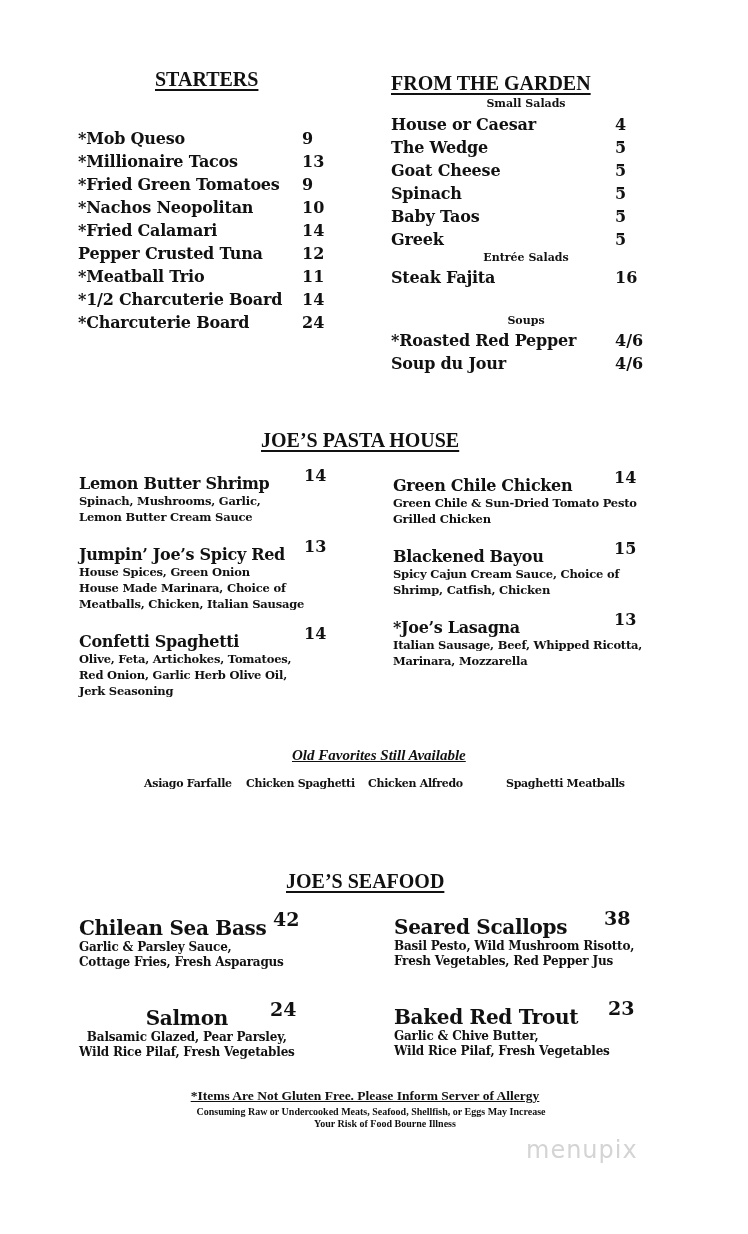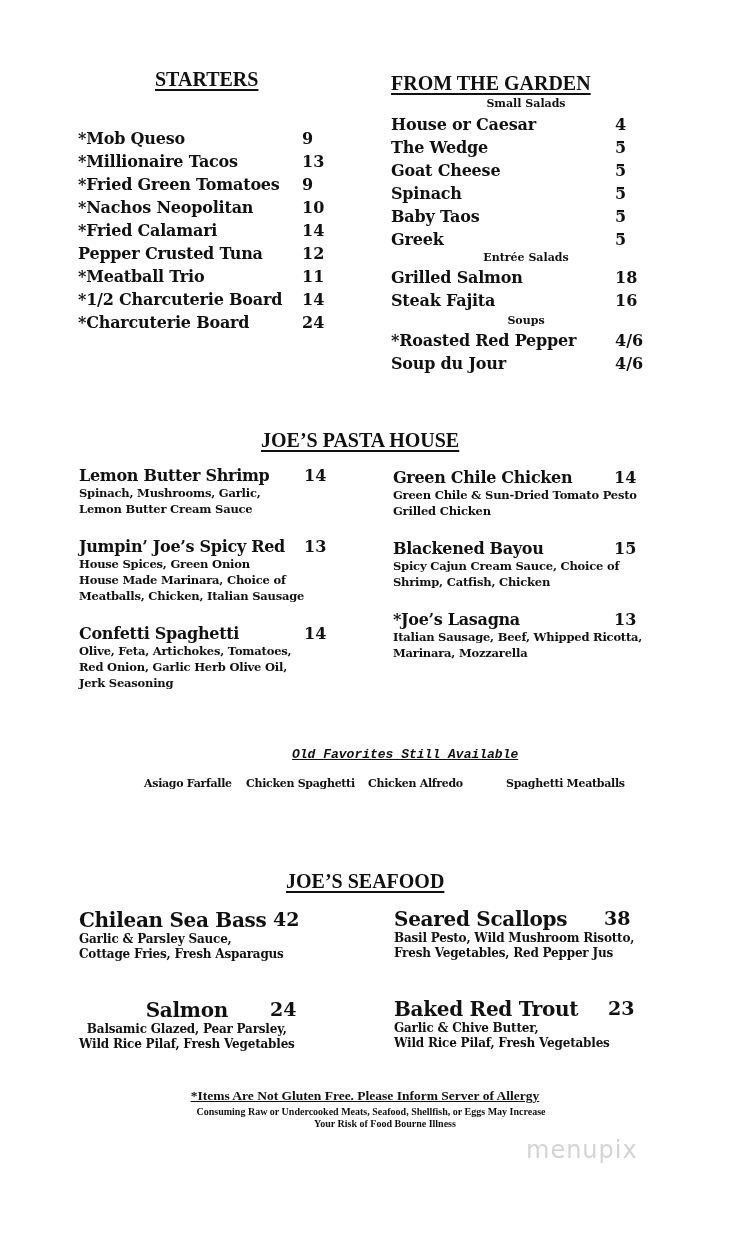--- a/index.html
+++ b/index.html
@@ -16,27 +16,27 @@
     }
     .sub {
       font-family: "DejaVu Serif", serif; font-weight: bold; font-size: 11px;
       text-align: center; white-space: nowrap;
     }
     .row { display: flex; white-space: nowrap; }
     .nm { font-family: "DejaVu Serif", serif; font-weight: bold; font-size: 16px; letter-spacing: -0.2px; }
     .pr { font-family: "DejaVu Serif", serif; font-weight: bold; font-size: 16px; position: absolute; }
     .list .row { height: 23px; line-height: 23px; position: relative; }
     .dish { position: absolute; }
-    .dish .title { font-family: "DejaVu Serif", serif; font-weight: bold; font-size: 16px; position: relative; white-space: nowrap; letter-spacing: -0.3px; }
+    .dish .title { font-family: "DejaVu Serif", serif; font-weight: bold; font-size: 16px; position: relative; white-space: nowrap; letter-spacing: -0.3px; margin-top: 8px; }
     .dish .desc { font-family: "DejaVu Serif", serif; font-weight: bold; font-size: 11.5px; line-height: 16px; white-space: nowrap; letter-spacing: -0.2px; }
     .dish .price { position: absolute; top: 0; font-family: "DejaVu Serif", serif; font-weight: bold; font-size: 16px; }
     .sea .title { font-size: 20px; }
     .sea .price { font-size: 19px; }
     .sea .desc { font-size: 12px; line-height: 15px; }
-    .fav-title { font-family: Liberation Mono, monospace; font-style: italic; font-weight: bold; font-size: 13px; text-decoration: underline; }
+    .fav-title { font-family: Liberation Serif, serif; font-style: italic; font-weight: bold; font-size: 15px; text-decoration: underline; }
     .fav-item { font-family: "DejaVu Serif", serif; font-weight: bold; font-size: 11px; position: absolute; white-space: nowrap; letter-spacing: -0.3px; }
     .note1 { font-family: "Liberation Serif", serif; font-weight: bold; font-size: 13.5px; text-align: center; white-space: nowrap; }
     .note2 { font-family: "Liberation Serif", serif; font-weight: bold; font-size: 10px; text-align: center; white-space: nowrap; }
     .wm { font-family: "DejaVu Sans", sans-serif; font-size: 24px; color: #d4d4d4; letter-spacing: 1px; }
   </style>
 </head>
 <body>
 
 <div class="abs hdr" style="left:155px; top:68px;">STARTERS</div>
 <div class="abs list" style="left:78px; top:127px; width:280px;">
@@ -102,24 +102,20 @@
       <span class="pr" style="left:224px">5</span>
     </div>
   <div class="row">
       <span class="nm">Greek</span>
       <span class="pr" style="left:224px">5</span>
     </div>
 </div>
 <div class="abs sub" style="left:391px; width:270px; top:251px;">Entrée Salads</div>
 <div class="abs list" style="left:391px; top:266px; width:270px;">
   <div class="row">
-      <span class="nm">Grilled Salmon</span>
-      <span class="pr" style="left:224px">18</span>
-    </div>
-  <div class="row">
       <span class="nm">Steak Fajita</span>
       <span class="pr" style="left:224px">16</span>
     </div>
 </div>
 <div class="abs sub" style="left:391px; width:270px; top:314px;">Soups</div>
 <div class="abs list" style="left:391px; top:329px; width:270px;">
   <div class="row">
       <span class="nm">*Roasted Red Pepper</span>
       <span class="pr" style="left:224px">4/6</span>
     </div>

